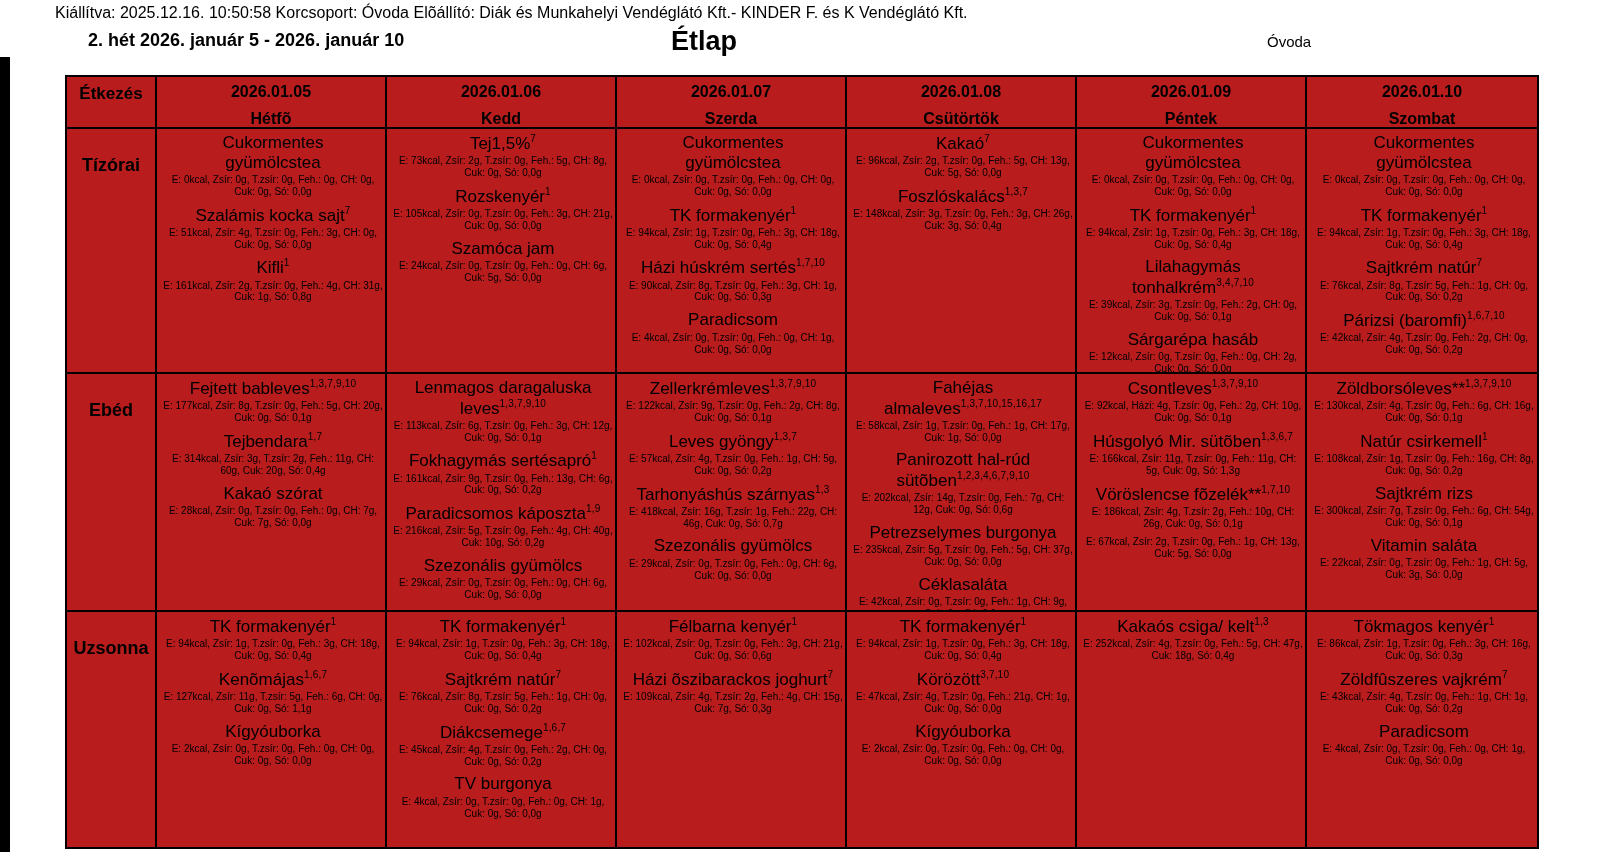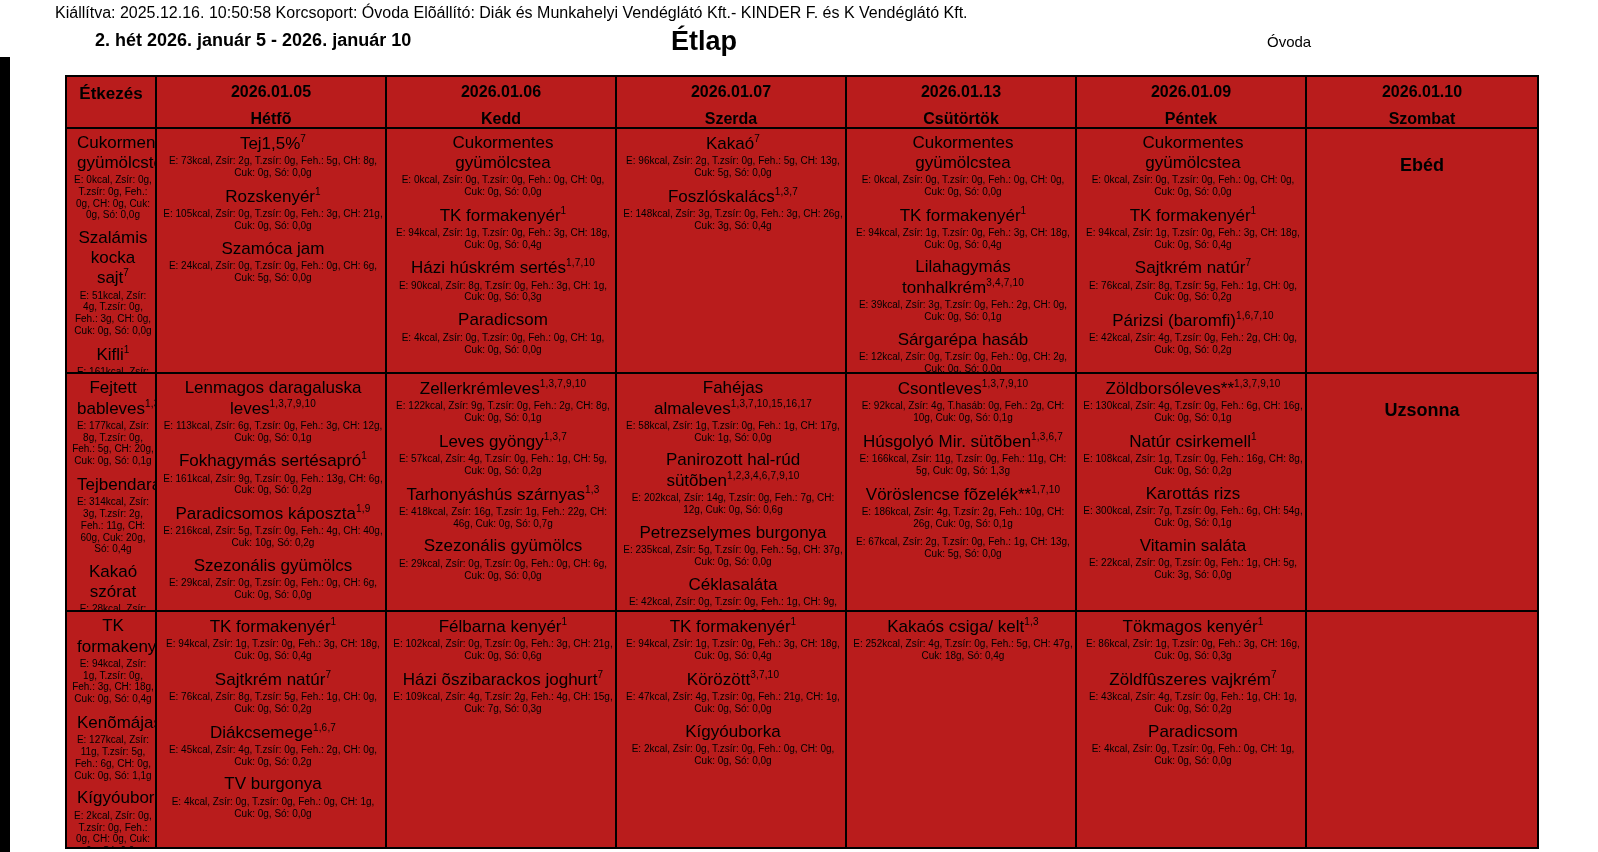--- a/index.html
+++ b/index.html
@@ -1,20 +1,20 @@
 <!DOCTYPE html>
 <html><head>
 <meta charset="utf-8">
 <style>
   html,body{margin:0;padding:0;background:#fff;}
   .page{position:relative;width:1598px;height:852px;background:#fff;overflow:hidden;
         font-family:"Liberation Sans",sans-serif;color:#000;}
   .left-bar{position:absolute;left:0;top:57px;width:10px;height:795px;background:#000;}
   .issued{position:absolute;left:55px;top:4px;font-size:16px;white-space:nowrap;}
-  .week-title{position:absolute;left:95px;top:30px;font-size:18px;font-weight:bold;white-space:nowrap;}
+  .week-title{position:absolute;left:88px;top:30px;font-size:18px;font-weight:bold;white-space:nowrap;}
   .page-title{position:absolute;left:0;width:1408px;top:26px;text-align:center;font-size:27px;font-weight:bold;}
   .group-label{position:absolute;left:1267px;top:33px;font-size:15px;}
   .menu-table{position:absolute;left:65px;top:75px;width:1470px;display:grid;
               grid-template-columns:90px repeat(6,1fr);grid-template-rows:52px 245px 238px 235px;
               border:2px solid #000;background:#b91c1c;}
   .cell{border-right:2px solid #000;border-bottom:2px solid #000;overflow:hidden;box-sizing:border-box;}
   .cell:nth-child(7n){border-right:none;}
   .cell:nth-child(n+22){border-bottom:none;}
   .head{font-weight:bold;font-size:16px;text-align:center;padding-top:7px;}
   .hd-date{line-height:1.0;}
@@ -44,31 +44,32 @@
       </div>
       <div class="cell head">
         <div class="hd-date">2026.01.06</div>
         <div class="hd-day">Kedd</div>
       </div>
       <div class="cell head">
         <div class="hd-date">2026.01.07</div>
         <div class="hd-day">Szerda</div>
       </div>
       <div class="cell head">
-        <div class="hd-date">2026.01.13</div>
+        <div class="hd-date">2026.01.08</div>
         <div class="hd-day">Csütörtök</div>
       </div>
       <div class="cell head">
         <div class="hd-date">2026.01.09</div>
         <div class="hd-day">Péntek</div>
       </div>
       <div class="cell head">
         <div class="hd-date">2026.01.10</div>
         <div class="hd-day">Szombat</div>
       </div>
+      <div class="cell meal">Tízórai</div>
       <div class="cell items">
         <div class="item">
           <div class="item-name">Cukormentes<br>gyümölcstea</div>
           <div class="item-nut">E: 0kcal, Zsír: 0g, T.zsír: 0g, Feh.: 0g, CH: 0g, Cuk: 0g, Só: 0,0g</div>
         </div>
         <div class="item">
           <div class="item-name">Szalámis kocka sajt<sup>7</sup></div>
           <div class="item-nut">E: 51kcal, Zsír: 4g, T.zsír: 0g, Feh.: 3g, CH: 0g, Cuk: 0g, Só: 0,0g</div>
         </div>
         <div class="item">
@@ -219,21 +220,21 @@
           <div class="item-nut">E: 235kcal, Zsír: 5g, T.zsír: 0g, Feh.: 5g, CH: 37g, Cuk: 0g, Só: 0,0g</div>
         </div>
         <div class="item">
           <div class="item-name">Céklasaláta</div>
           <div class="item-nut">E: 42kcal, Zsír: 0g, T.zsír: 0g, Feh.: 1g, CH: 9g, Cuk: 6g, Só: 0,6g</div>
         </div>
       </div>
       <div class="cell items">
         <div class="item">
           <div class="item-name">Csontleves<sup>1,3,7,9,10</sup></div>
-          <div class="item-nut">E: 92kcal, Zsír: 4g, T.hasáb: 0g, Feh.: 2g, CH: 10g, Cuk: 0g, Só: 0,1g</div>
+          <div class="item-nut">E: 92kcal, Házi: 4g, T.zsír: 0g, Feh.: 2g, CH: 10g, Cuk: 0g, Só: 0,1g</div>
         </div>
         <div class="item">
           <div class="item-name">Húsgolyó Mir. sütõben<sup>1,3,6,7</sup></div>
           <div class="item-nut">E: 166kcal, Zsír: 11g, T.zsír: 0g, Feh.: 11g, CH: 5g, Cuk: 0g, Só: 1,3g</div>
         </div>
         <div class="item">
           <div class="item-name">Vöröslencse fõzelék**<sup>1,7,10</sup></div>
           <div class="item-nut">E: 186kcal, Zsír: 4g, T.zsír: 2g, Feh.: 10g, CH: 26g, Cuk: 0g, Só: 0,1g</div>
         </div>
         <div class="item">
@@ -243,21 +244,21 @@
       <div class="cell items">
         <div class="item">
           <div class="item-name">Zöldborsóleves**<sup>1,3,7,9,10</sup></div>
           <div class="item-nut">E: 130kcal, Zsír: 4g, T.zsír: 0g, Feh.: 6g, CH: 16g, Cuk: 0g, Só: 0,1g</div>
         </div>
         <div class="item">
           <div class="item-name">Natúr csirkemell<sup>1</sup></div>
           <div class="item-nut">E: 108kcal, Zsír: 1g, T.zsír: 0g, Feh.: 16g, CH: 8g, Cuk: 0g, Só: 0,2g</div>
         </div>
         <div class="item">
-          <div class="item-name">Karottás rizs</div>
+          <div class="item-name">Sajtkrém rizs</div>
           <div class="item-nut">E: 300kcal, Zsír: 7g, T.zsír: 0g, Feh.: 6g, CH: 54g, Cuk: 0g, Só: 0,1g</div>
         </div>
         <div class="item">
           <div class="item-name">Vitamin saláta</div>
           <div class="item-nut">E: 22kcal, Zsír: 0g, T.zsír: 0g, Feh.: 1g, CH: 5g, Cuk: 3g, Só: 0,0g</div>
         </div>
       </div>
       <div class="cell meal">Uzsonna</div>
       <div class="cell items">
         <div class="item">

